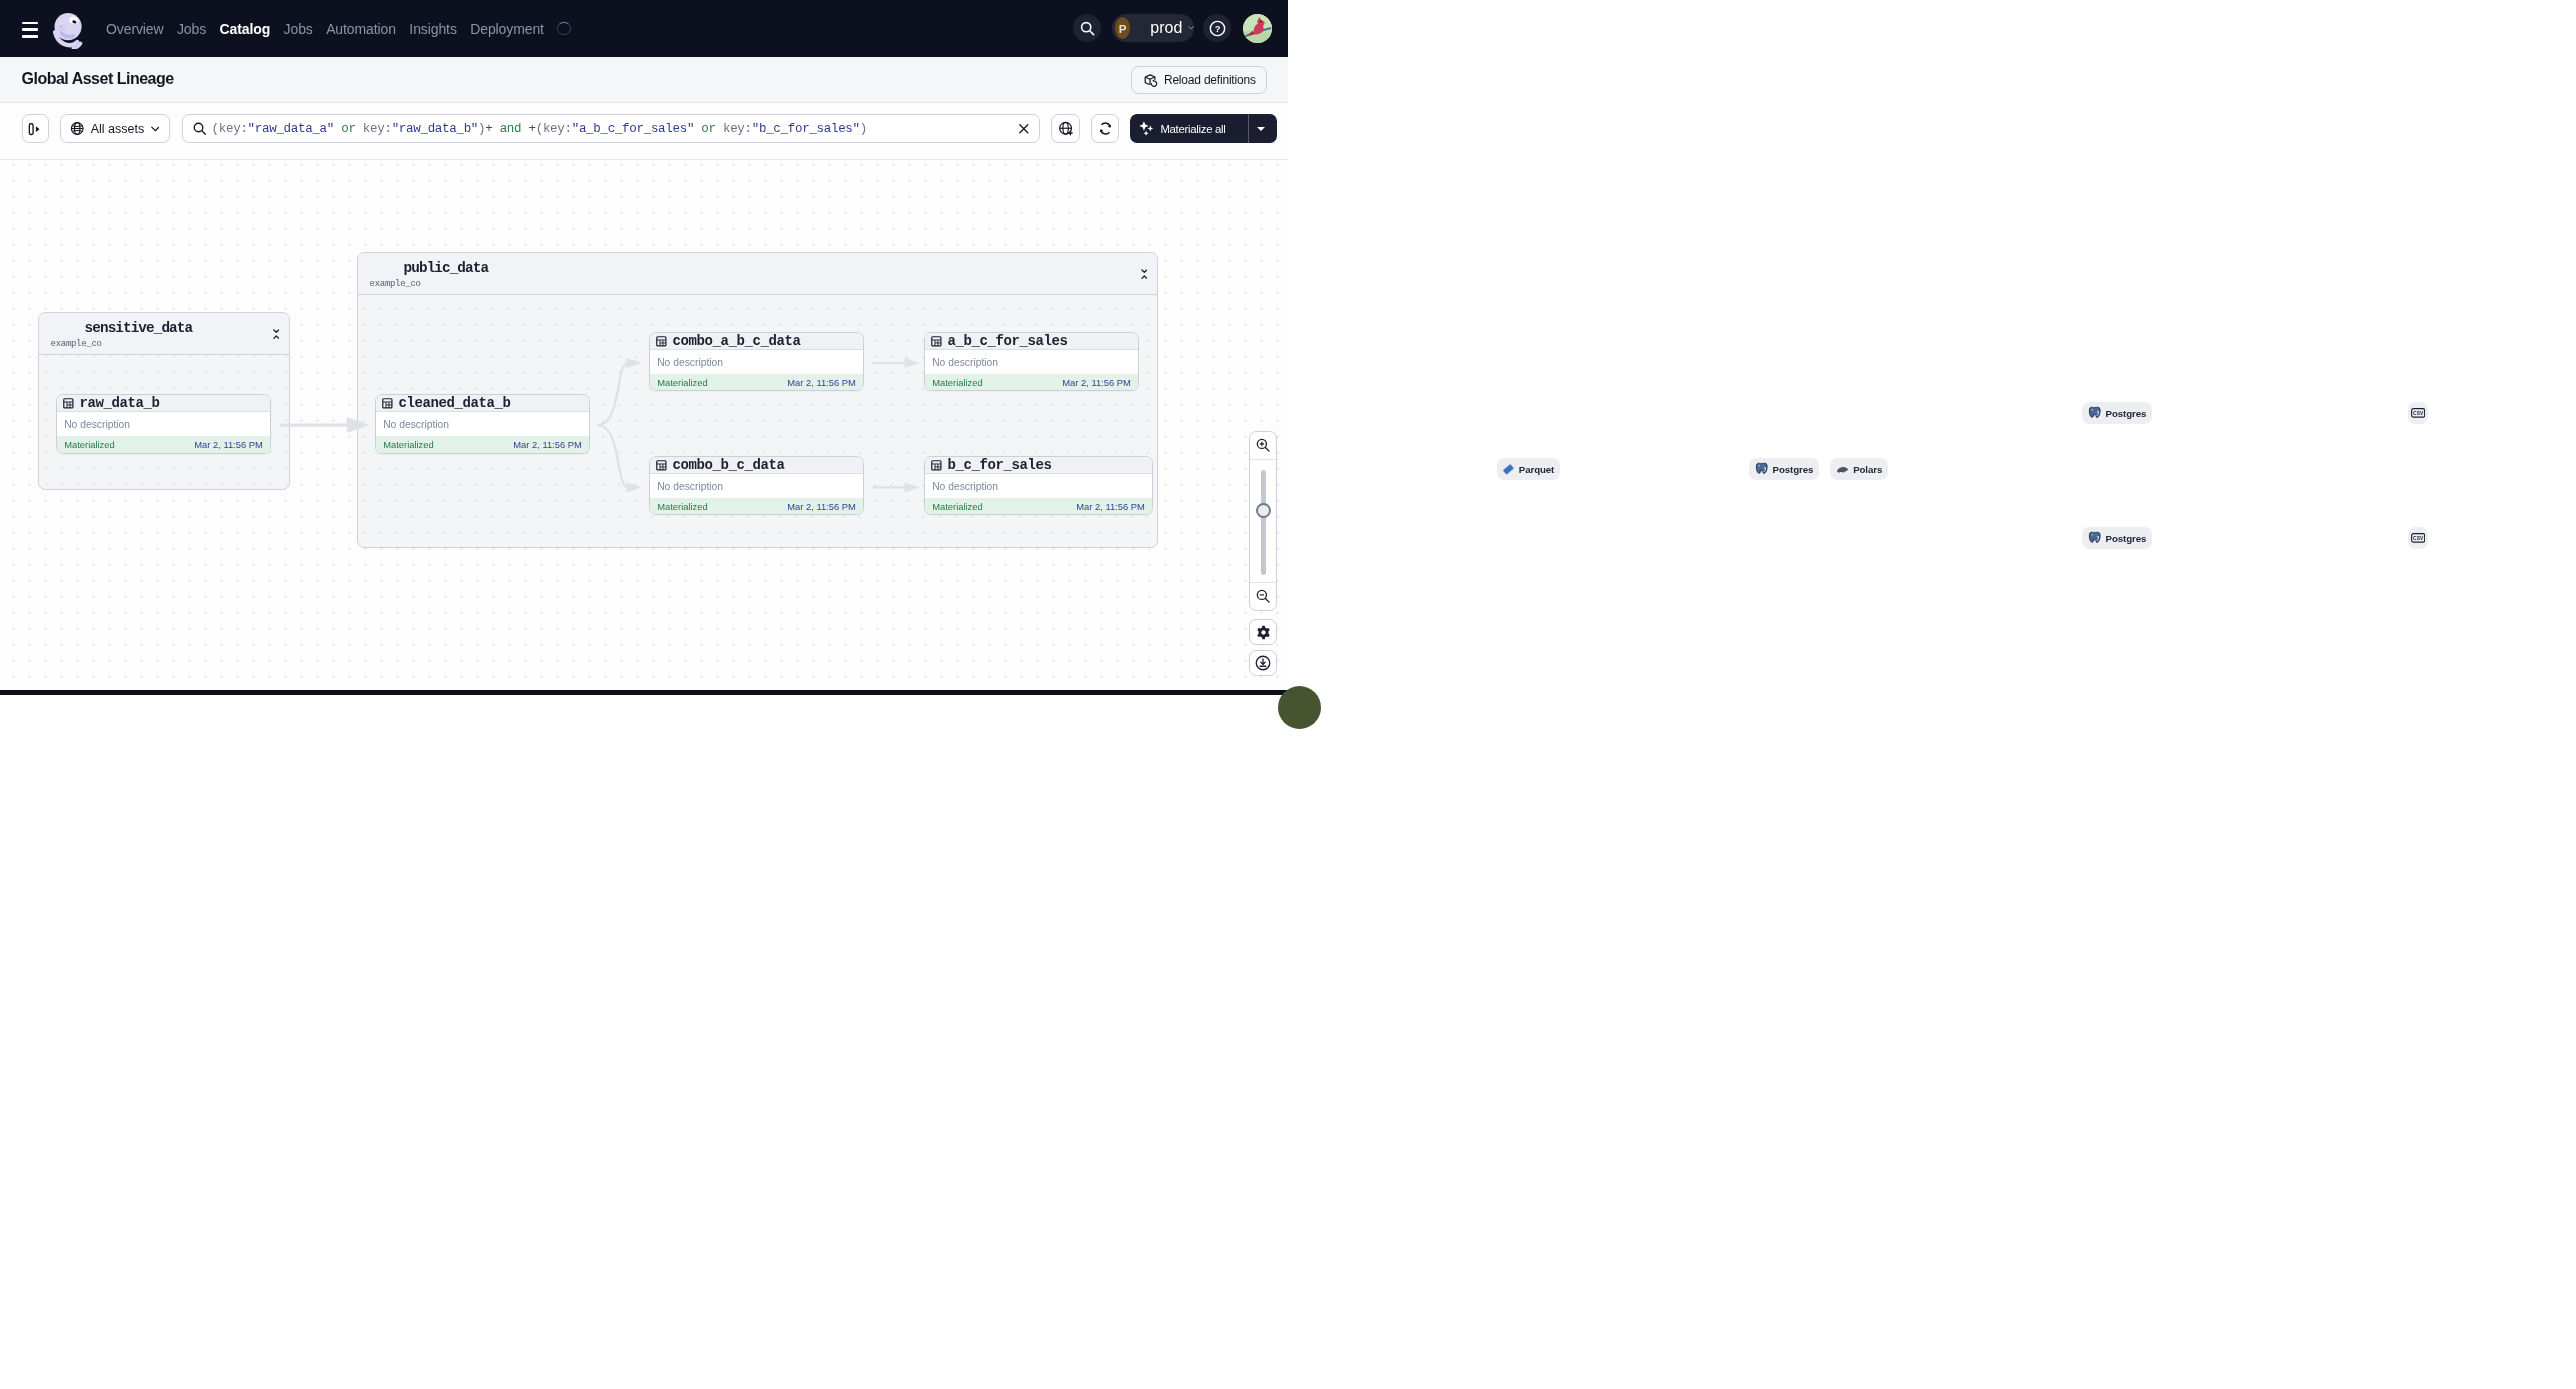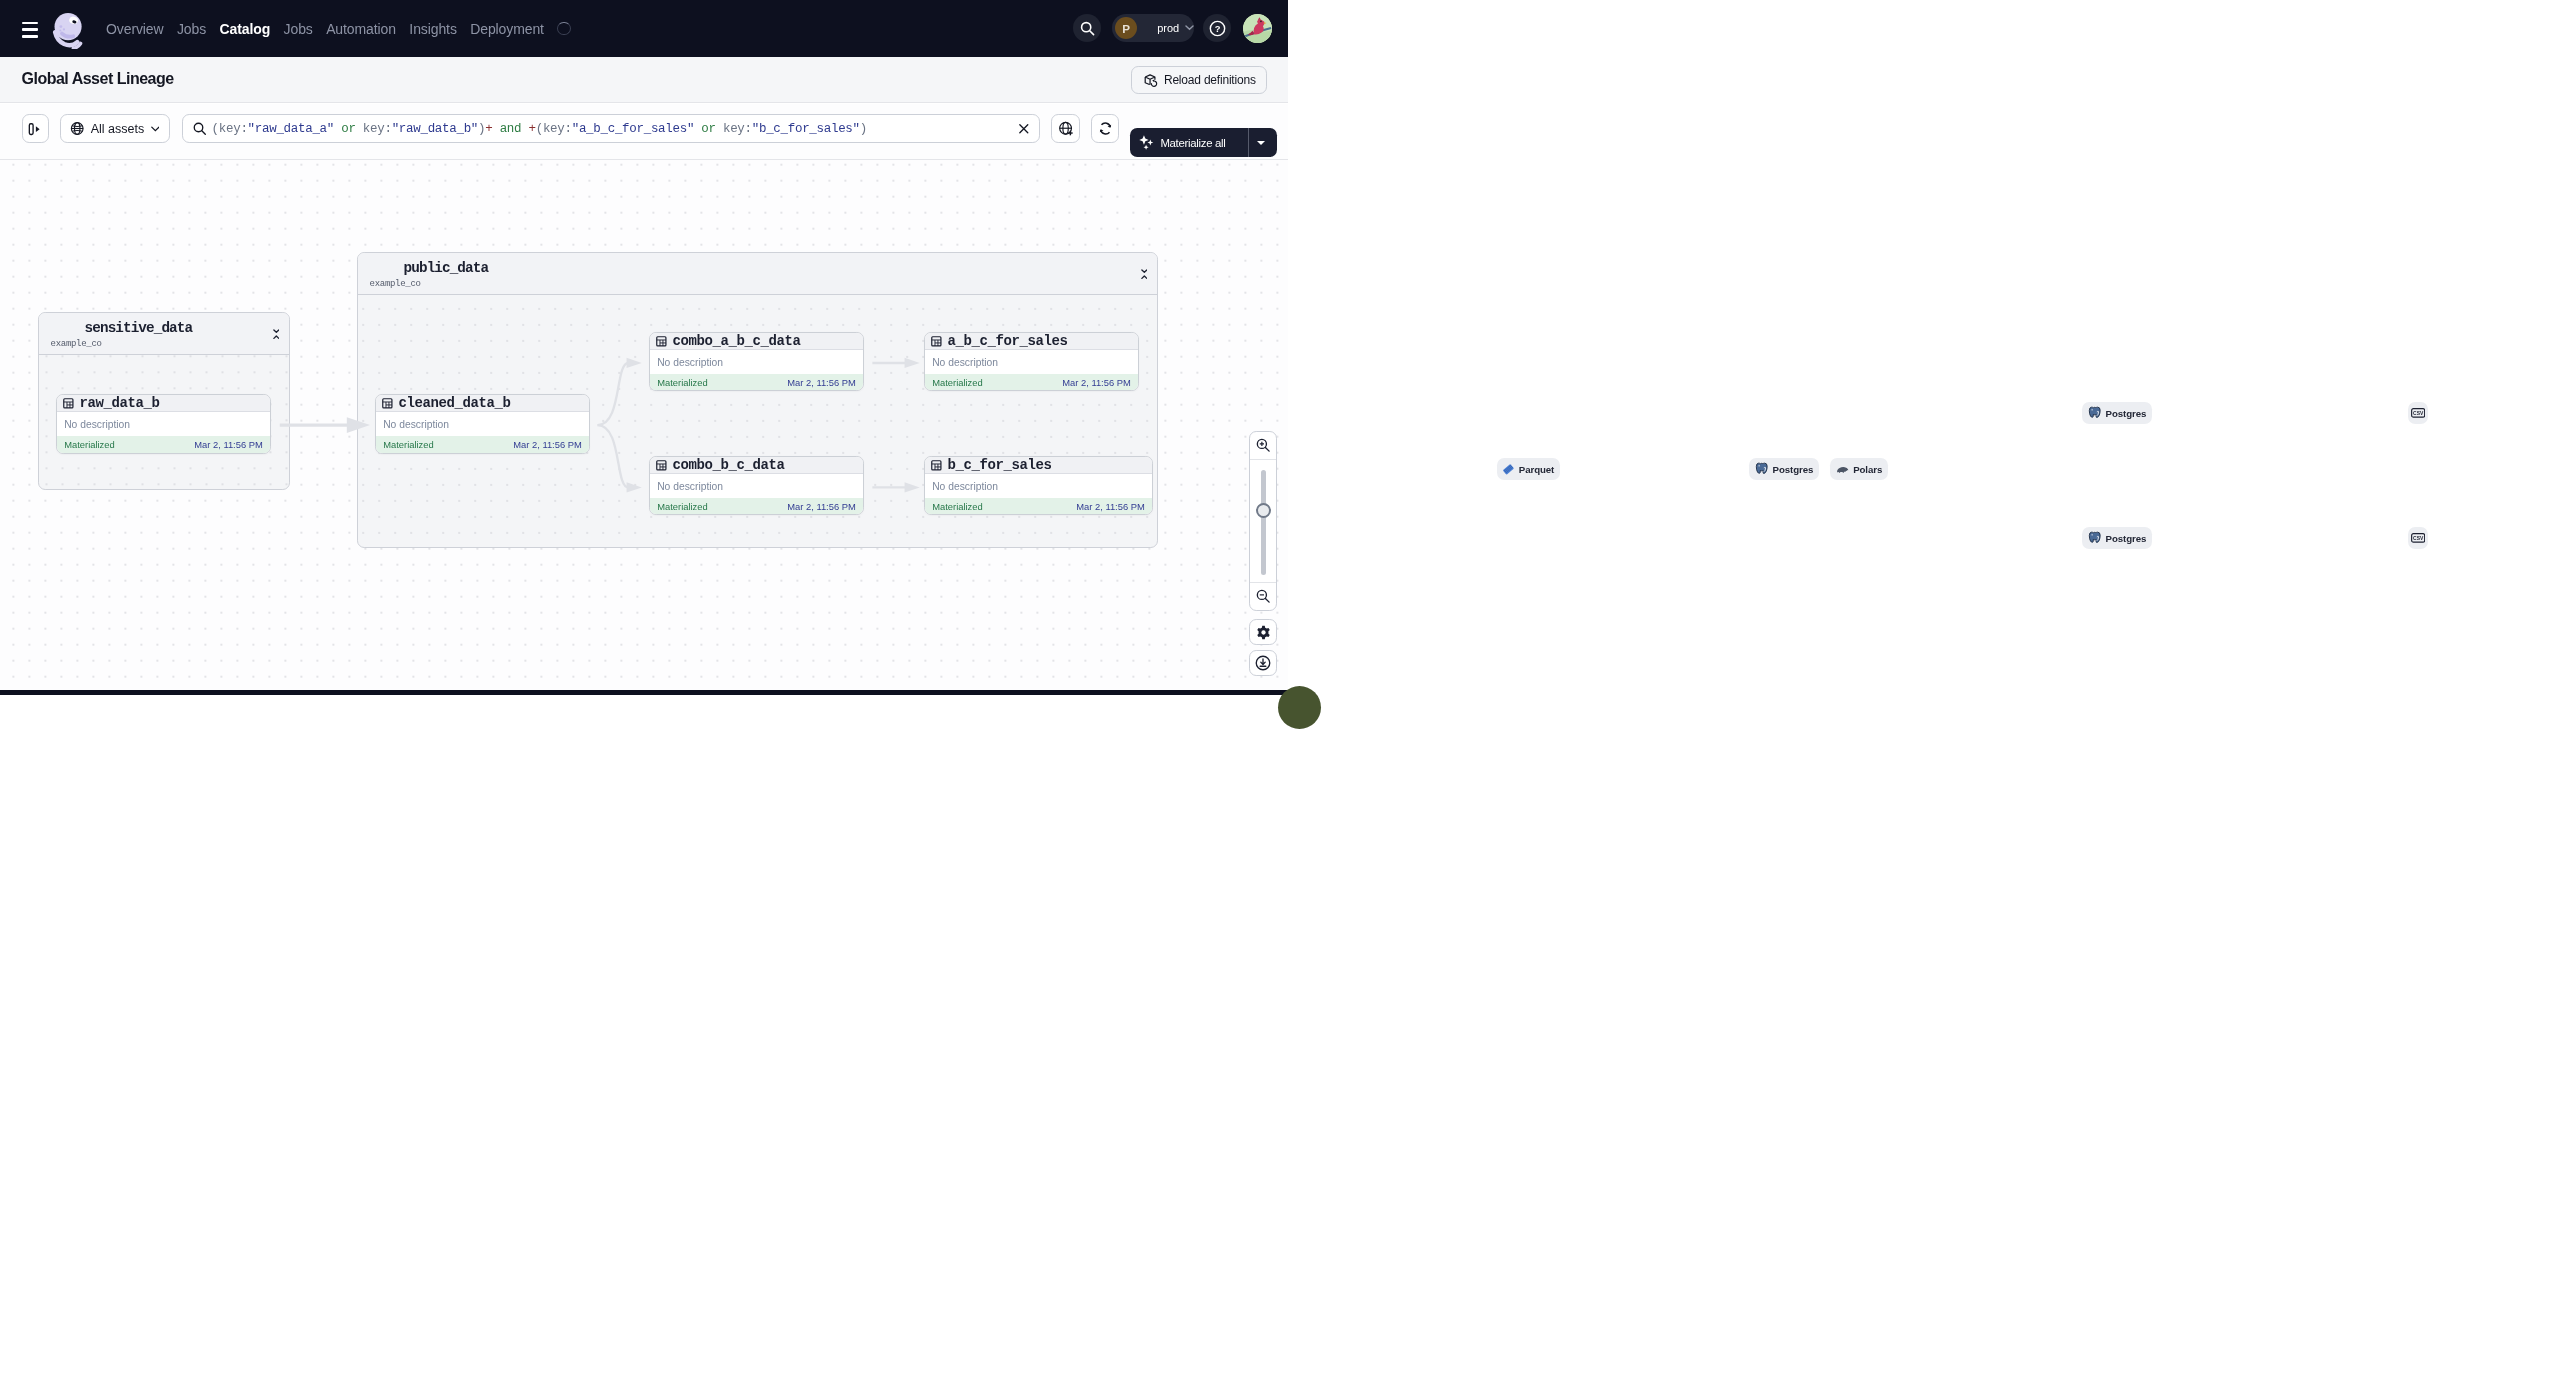--- a/index.html
+++ b/index.html
@@ -9,38 +9,38 @@
   #burger { position:absolute; left:21.5px; top:21.5px; width:16px; height:14.3px; }
   #burger div { height:2.3px; background:#fff; border-radius:0.9px; margin-bottom:4.6px; }
   #logo { position:absolute; left:51px; top:11.6px; }
   .navlinks { position:absolute; left:106px; top:0; height:57px; display:flex; align-items:center; gap:13.4px; }
   .navlinks a { color:#8d93a5; font-size:14px; letter-spacing:-0.1px; text-decoration:none; }
   .navlinks a.active { color:#fff; font-weight:700; }
   #spinner { width:13.4px; height:13.4px; border-radius:50%; border:1.8px solid #3a3f52; border-top-color:#787e92; }
   .navcirc { position:absolute; border-radius:50%; background:#1f2331; display:flex; align-items:center; justify-content:center; }
   #prodpill { position:absolute; left:1112px; top:14.3px; width:82px; height:28px; background:#232736; border-radius:14.3px; display:flex; align-items:center; }
   #prodcirc { width:22.3px; height:22.3px; margin-left:2.9px; border-radius:50%; background:#6b4d1e; color:#e8e2d8; font-size:11.6px; font-weight:700; display:flex; align-items:center; justify-content:center; }
-  #prodtext { color:#fff; font-size:11px; margin-left:20px; }
+  #prodtext { color:#fff; font-size:16px; margin-left:20px; }
   #prodchev { margin-left:5.4px; }
   
   #header { position:absolute; left:0; top:57px; width:1288px; height:46px; background:#f5f6f8; border-bottom:0.9px solid #e4e5e9; }
   #title { position:absolute; left:21.5px; top:13.4px; font-size:16px; font-weight:700; color:#141722; letter-spacing:-0.5px; }
   #reloadbtn { position:absolute; right:20.6px; top:9px; height:28px; border:0.9px solid #ccd0d8; border-radius:7.2px; display:flex; align-items:center; padding:0 10.7px; gap:6.3px; font-size:12px; letter-spacing:-0.2px; color:#141722; background:transparent; }
   
   #filterrow { position:absolute; left:0; top:104px; width:1288px; height:56px; background:#fdfdfe; border-bottom:0.9px solid #e4e5e9; }
   .ctl { position:absolute; top:10.3px; height:29px; border:0.9px solid #ccd0d8; border-radius:7.2px; background:#fff; display:flex; align-items:center; justify-content:center; }
   #sidebtn { left:21.5px; width:27px; }
   #allassets { left:60px; width:110px; justify-content:flex-start; padding-left:9px; gap:6.3px; font-size:12.5px; color:#141722; white-space:nowrap; }
   #searchbox { left:182px; width:858px; justify-content:flex-start; padding-left:9.8px; gap:5.4px; }
   #query { font-family:"Liberation Mono", monospace; font-size:12.5px; letter-spacing:-0.3px; white-space:pre; color:#6a7384; }
   #query .s { color:#2e3a8f; } #query .k { color:#2f7d44; } #query .p { color:#8a2f2f; }
   #clearx { position:absolute; right:9px; top:0; height:27px; display:flex; align-items:center; }
   #globebtn { left:1051px; width:29px; }
   #refreshbtn { left:1091px; width:28px; }
-  #matbtn { position:absolute; left:1130px; top:10.3px; width:147px; height:29px; background:#1a1e30; border-radius:7.2px; color:#fff; display:flex; align-items:center;margin-top:14px; }
+  #matbtn { position:absolute; left:1130px; top:10.3px; width:147px; height:29px; background:#1a1e30; border-radius:7.2px; color:#fff; display:flex; align-items:center; }
   #matbtn .lbl { font-size:11.4px; letter-spacing:-0.3px; margin-left:5.4px; }
   #matdiv { position:absolute; left:118px; top:0; width:0.9px; height:29px; background:#565a6b; }
   #matcaret { position:absolute; left:127px; top:12.5px; width:0; height:0; border-left:4.5px solid transparent; border-right:4.5px solid transparent; border-top:4.9px solid #fff; }
   
   #canvas { position:absolute; left:0; top:154px; width:1288px; height:536px; background-color:#fdfdfe;
      background-image:radial-gradient(circle, #e2e3e7 0.7px, rgba(227,228,232,0.55) 0.9px, rgba(227,228,232,0) 1.3px);
      background-size:16px 16px; background-position:5.4px 2.7px; }
   .group { position:absolute; border:0.9px solid #ced1d8; border-radius:7.2px; background-color:#f4f5f7; background-image:radial-gradient(circle, #e0e1e5 0.7px, rgba(224,225,229,0.55) 0.9px, rgba(224,225,229,0) 1.3px); background-size:16px 16px; }
   .ghead { position:absolute; left:0; top:0; right:0; height:42px; background:#f2f3f6; border-bottom:0.9px solid #ced1d8; border-radius:6.3px 6.3px 0 0; }
   .gtitle { position:absolute; left:11.6px; top:7.2px; font-family:"Liberation Mono", monospace; font-weight:700; font-size:14.3px; letter-spacing:-0.9px; color:#1c2030;padding-left:34px; }

